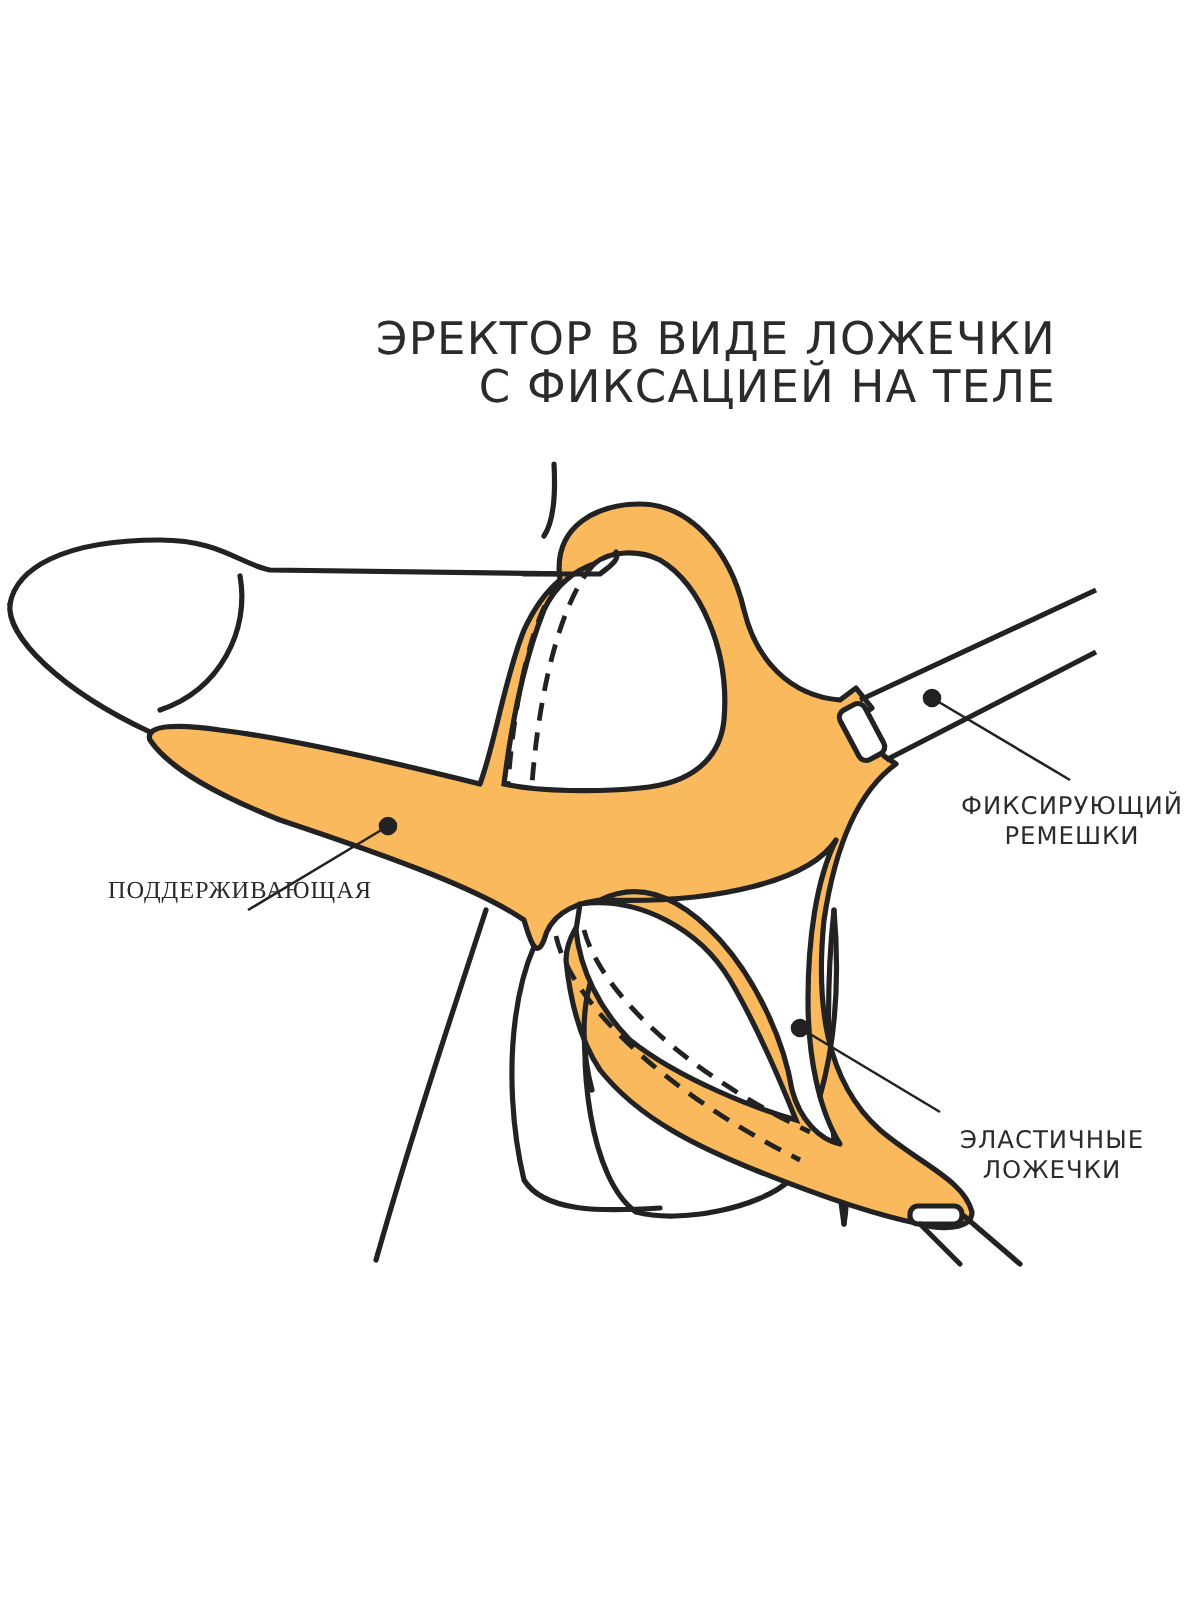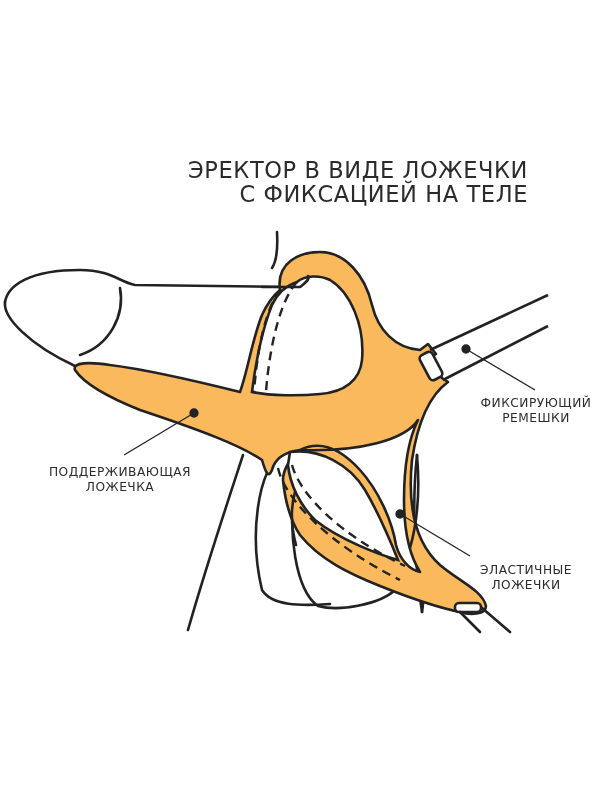--- a/index.html
+++ b/index.html
@@ -9,21 +9,21 @@
       color: #2b2b2b; font-size: 22.5px; line-height: 24px; letter-spacing: 0.6px; font-weight: normal;
     }
     .title div { white-space: nowrap; }
     svg.diagram { position: absolute; left: 0; top: 0; }
     .label {
       position: absolute; color: #2b2b2b; font-size: 12.2px; line-height: 15px;
       text-align: center; letter-spacing: 0.5px; white-space: nowrap;
     }
     .label div { white-space: nowrap; }
     .label-straps { left: 478px; top: 396px; width: 116px; }
-    .label-spoon { left: 30px; top: 465px; width: 180px; }
+    .label-spoon { left: 30px; top: 438px; width: 180px; font-family: Liberation Serif, serif; }
     .label-frame { left: 466px; top: 563px; width: 120px; }
   </style>
 </head>
 <body>
 
 <div class="title">
   <div>ЭРЕКТОР В ВИДЕ ЛОЖЕЧКИ</div>
   <div>С ФИКСАЦИЕЙ НА ТЕЛЕ</div>
 </div>
 
@@ -118,19 +118,18 @@
   </g>
 </svg>
 
 <div class="label label-straps">
   <div>ФИКСИРУЮЩИЙ</div>
   <div>РЕМЕШКИ</div>
 </div>
 
 <div class="label label-spoon">
   <div>ПОДДЕРЖИВАЮЩАЯ</div>
-  <div>ЛОЖЕЧКА</div>
 </div>
 
 <div class="label label-frame">
   <div>ЭЛАСТИЧНЫЕ</div>
   <div>ЛОЖЕЧКИ</div>
 </div>
 
 </body></html>

